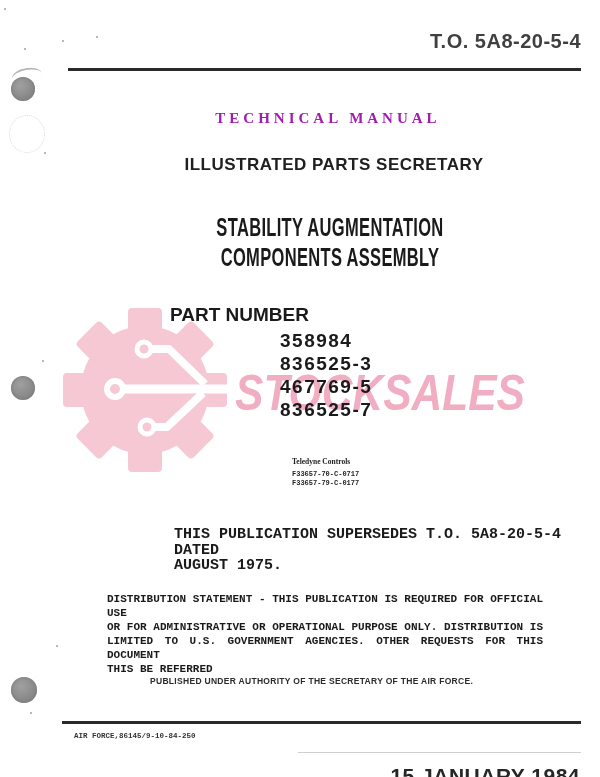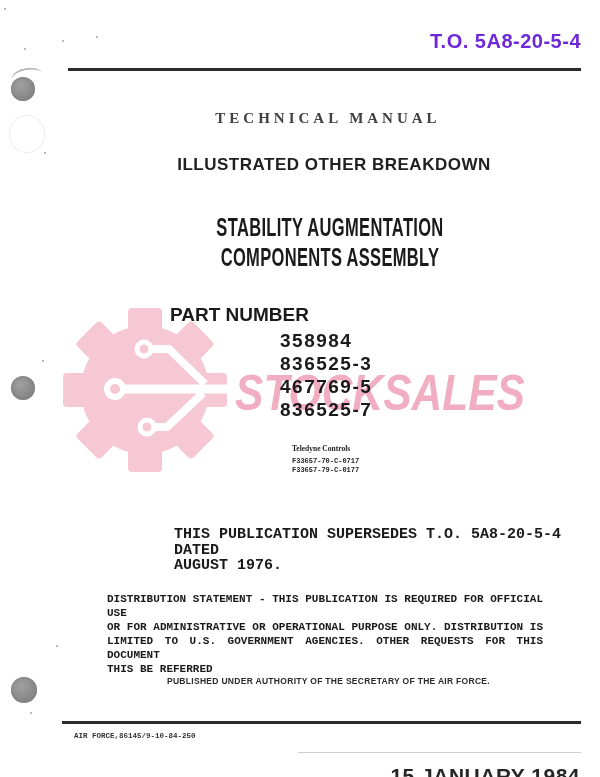--- a/index.html
+++ b/index.html
@@ -4,46 +4,46 @@
 <style>
   html,body{margin:0;padding:0;background:#e8e8e8;}
   .page{
     position:relative;width:600px;height:777px;margin:0 auto;
     background:#ffffff;overflow:hidden;
     font-family:"Liberation Sans",sans-serif;color:#1c1c1c;
   }
   .abs{position:absolute;}
   
   .to-number{top:30px;left:0;width:581px;text-align:right;
-    font-size:20px;font-weight:bold;letter-spacing:.5px;color:#6d28d9;}
+    font-size:20px;font-weight:bold;letter-spacing:.5px;color:#404040;}
   .rule{background:#2a2a2a;height:3px;}
   .rule-top{top:68px;left:68px;width:513px;}
   .rule-bottom{top:721px;left:62px;width:519px;}
   
   .doc-type{top:110px;left:178px;width:300px;text-align:center;
-    font-family:"Liberation Serif",serif;font-weight:bold;font-size:15px;letter-spacing:4px;color:#404040;}
+    font-family:"Liberation Serif",serif;font-weight:bold;font-size:15px;letter-spacing:4px;color:#a21caf;}
   .subtitle{top:155px;left:134px;width:400px;text-align:center;
     font-weight:bold;font-size:17px;letter-spacing:.5px;color:#202020;}
   .main-title{top:212px;left:130px;width:400px;text-align:center;
     font-weight:bold;font-size:25px;line-height:30px;letter-spacing:.5px;
     transform:scaleX(.66);transform-origin:50% 50%;color:#1a1a1a;white-space:nowrap;}
   .pn-label{top:304px;left:170px;width:300px;
     font-weight:bold;font-size:19px;color:#1a1a1a;}
   .pn-list{top:329px;left:280px;font-weight:bold;font-size:19px;line-height:23px;letter-spacing:1.5px;color:#1a1a1a;}
   
-  .mfr{top:444px;left:292px;}
+  .mfr{top:457px;left:292px;}
   .mfr-name{font-weight:bold;font-size:7.5px;font-family:"Liberation Serif",serif;color:#222;margin-bottom:4px;}
   .mfr-contracts{font-family:"Liberation Mono",monospace;font-weight:bold;font-size:7px;line-height:8.5px;color:#222;}
   
   .mono{font-family:"Liberation Mono",monospace;font-weight:600;color:#1a1a1a;}
   .supersedes{top:527px;left:174px;font-size:15px;line-height:15.5px;}
   .distribution{top:592px;left:107px;width:436px;font-size:11px;line-height:14px;}
   .jline{text-align:justify;text-align-last:justify;}
   
-  .authority{top:676px;left:150px;width:340px;text-align:right;
+  .authority{top:676px;left:150px;width:340px;text-align:left;
     font-weight:bold;font-size:8.5px;letter-spacing:.3px;color:#2b2b2b;}
   
   .imprint{top:732px;left:74px;font-family:"Liberation Mono",monospace;font-weight:600;font-size:7.5px;color:#333;}
   .pub-date{top:726px;left:0;width:580px;text-align:right;
     font-weight:bold;font-size:21px;letter-spacing:.5px;color:#262626;margin-top:38px;}
   .date-underline{top:752px;left:298px;width:283px;height:1px;background:#cfcfcf;}
   
   .hole{border-radius:50%;background:radial-gradient(circle at 40% 35%, #a0a0a0, #858585 70%, #909090 100%);box-shadow:inset 0 0 3px #777;}
   .hole1{top:77px;left:11px;width:24px;height:24px;}
   .hole2{top:376px;left:11px;width:24px;height:24px;}
@@ -93,21 +93,21 @@
   <div class="abs speck" style="top:48px;left:24px"></div>
   <div class="abs speck" style="top:152px;left:44px"></div>
   <div class="abs speck" style="top:360px;left:42px"></div>
   <div class="abs speck" style="top:645px;left:56px"></div>
   <div class="abs speck" style="top:712px;left:30px"></div>
 
   <div class="abs content to-number">T.O. 5A8-20-5-4</div>
   <div class="abs content rule rule-top"></div>
 
   <div class="abs content doc-type">TECHNICAL MANUAL</div>
-  <div class="abs content subtitle">ILLUSTRATED OTHER BREAKDOWN</div>
+  <div class="abs content subtitle">ILLUSTRATED PARTS SECRETARY</div>
 
   <div class="abs content main-title">
     <div>STABILITY AUGMENTATION</div>
     <div>COMPONENTS ASSEMBLY</div>
   </div>
 
   <div class="abs content pn-label">PART NUMBER</div>
   <div class="abs content pn-list">
     <div>358984</div>
     <div>836525-3</div>
@@ -116,21 +116,21 @@
   </div>
 
   <div class="abs content mfr">
     <div class="mfr-name">Teledyne Controls</div>
     <div class="mfr-contracts">F33657-70-C-0717</div>
     <div class="mfr-contracts">F33657-79-C-0177</div>
   </div>
 
   <div class="abs content mono supersedes">
     <div>THIS PUBLICATION SUPERSEDES T.O. 5A8-20-5-4 DATED</div>
-    <div>AUGUST 1976.</div>
+    <div>AUGUST 1975.</div>
   </div>
 
   <div class="abs content mono distribution">
     <div class="jline">DISTRIBUTION STATEMENT - THIS PUBLICATION IS REQUIRED FOR OFFICIAL USE</div>
     <div class="jline">OR FOR ADMINISTRATIVE OR OPERATIONAL PURPOSE ONLY.  DISTRIBUTION IS</div>
     <div class="jline">LIMITED TO U.S. GOVERNMENT AGENCIES.  OTHER REQUESTS FOR THIS DOCUMENT</div>
     <div>THIS BE REFERRED</div>
   </div>
 
   <div class="abs content authority">PUBLISHED UNDER AUTHORITY OF THE SECRETARY OF THE AIR FORCE.</div>

